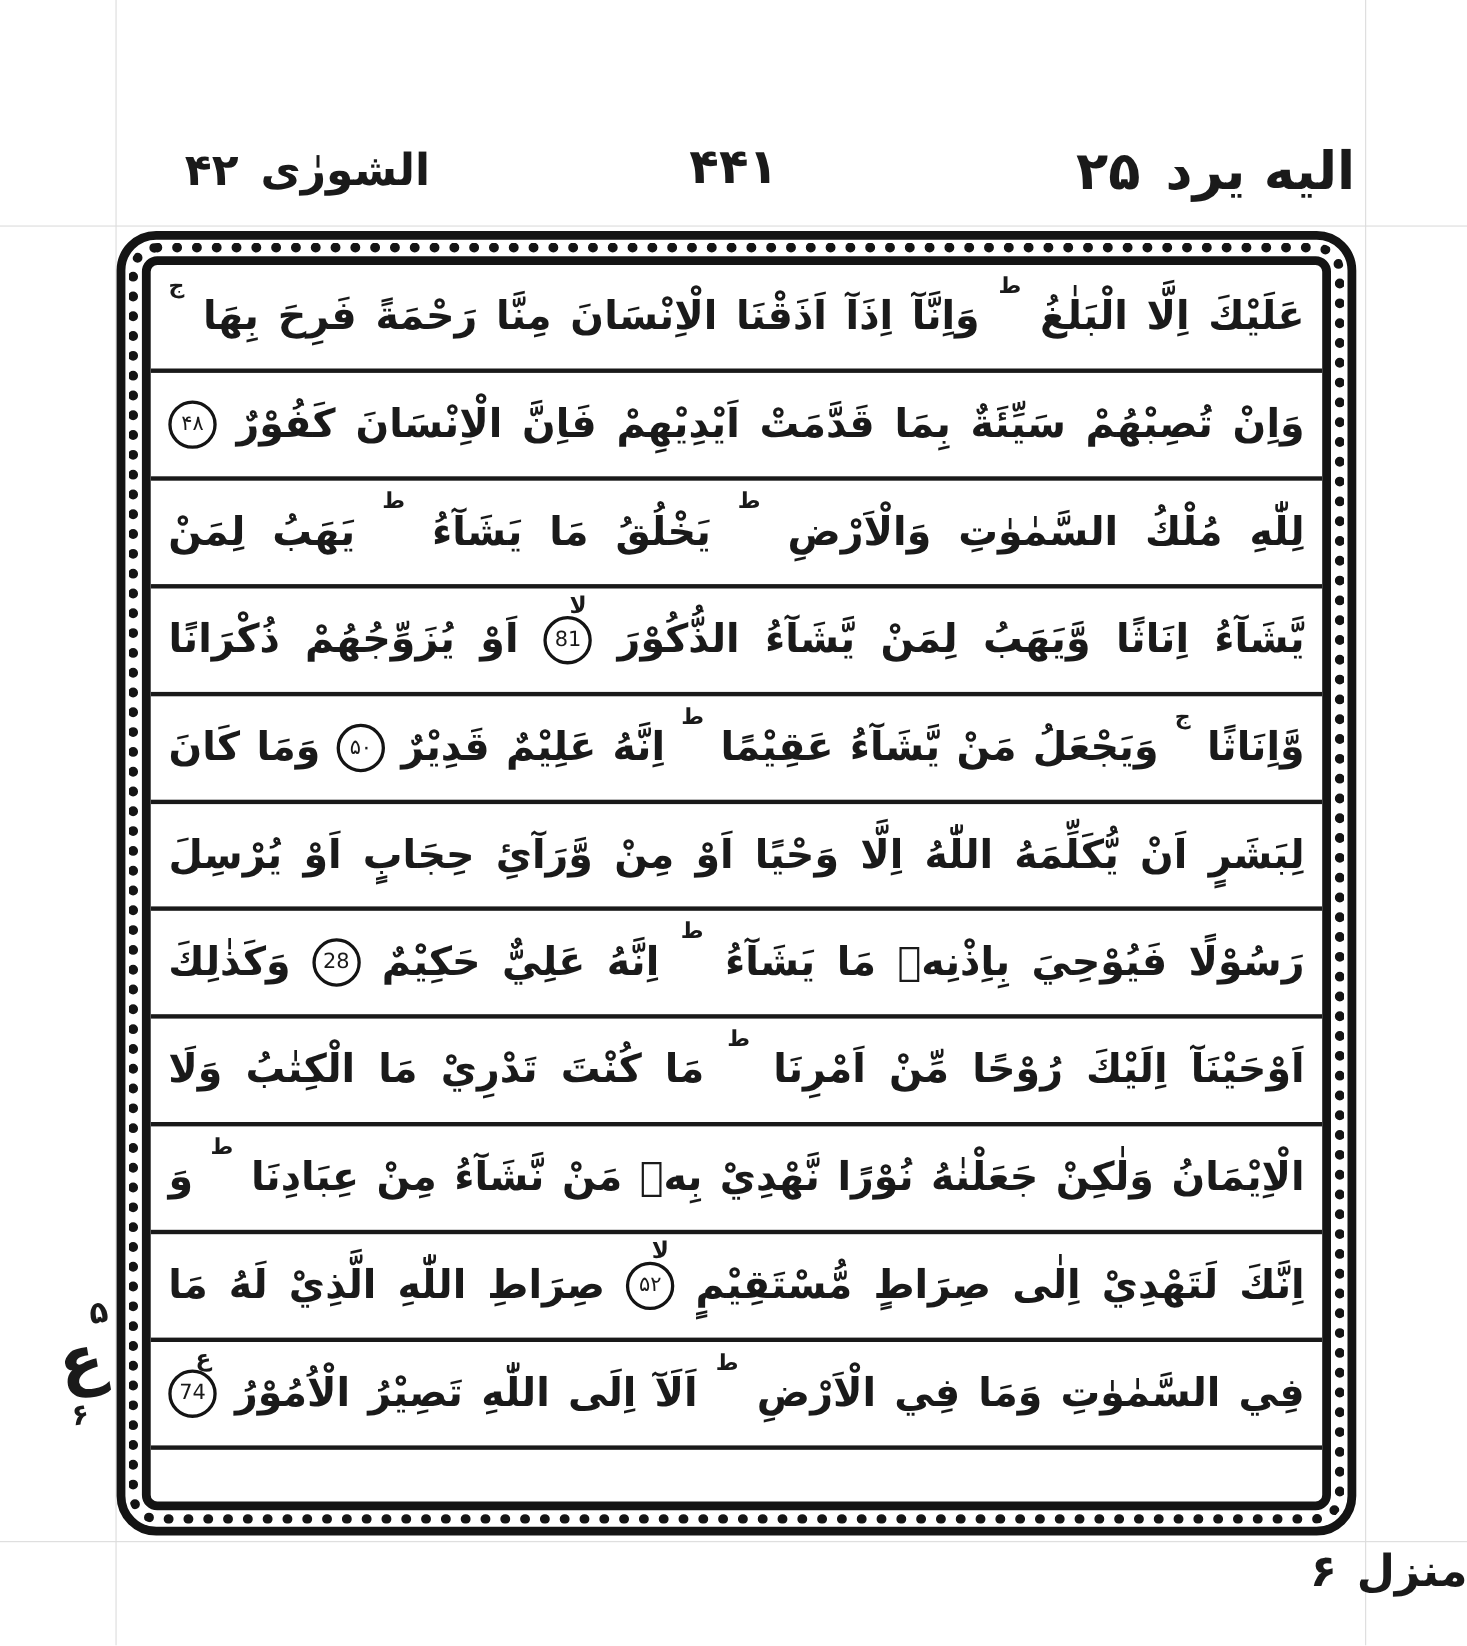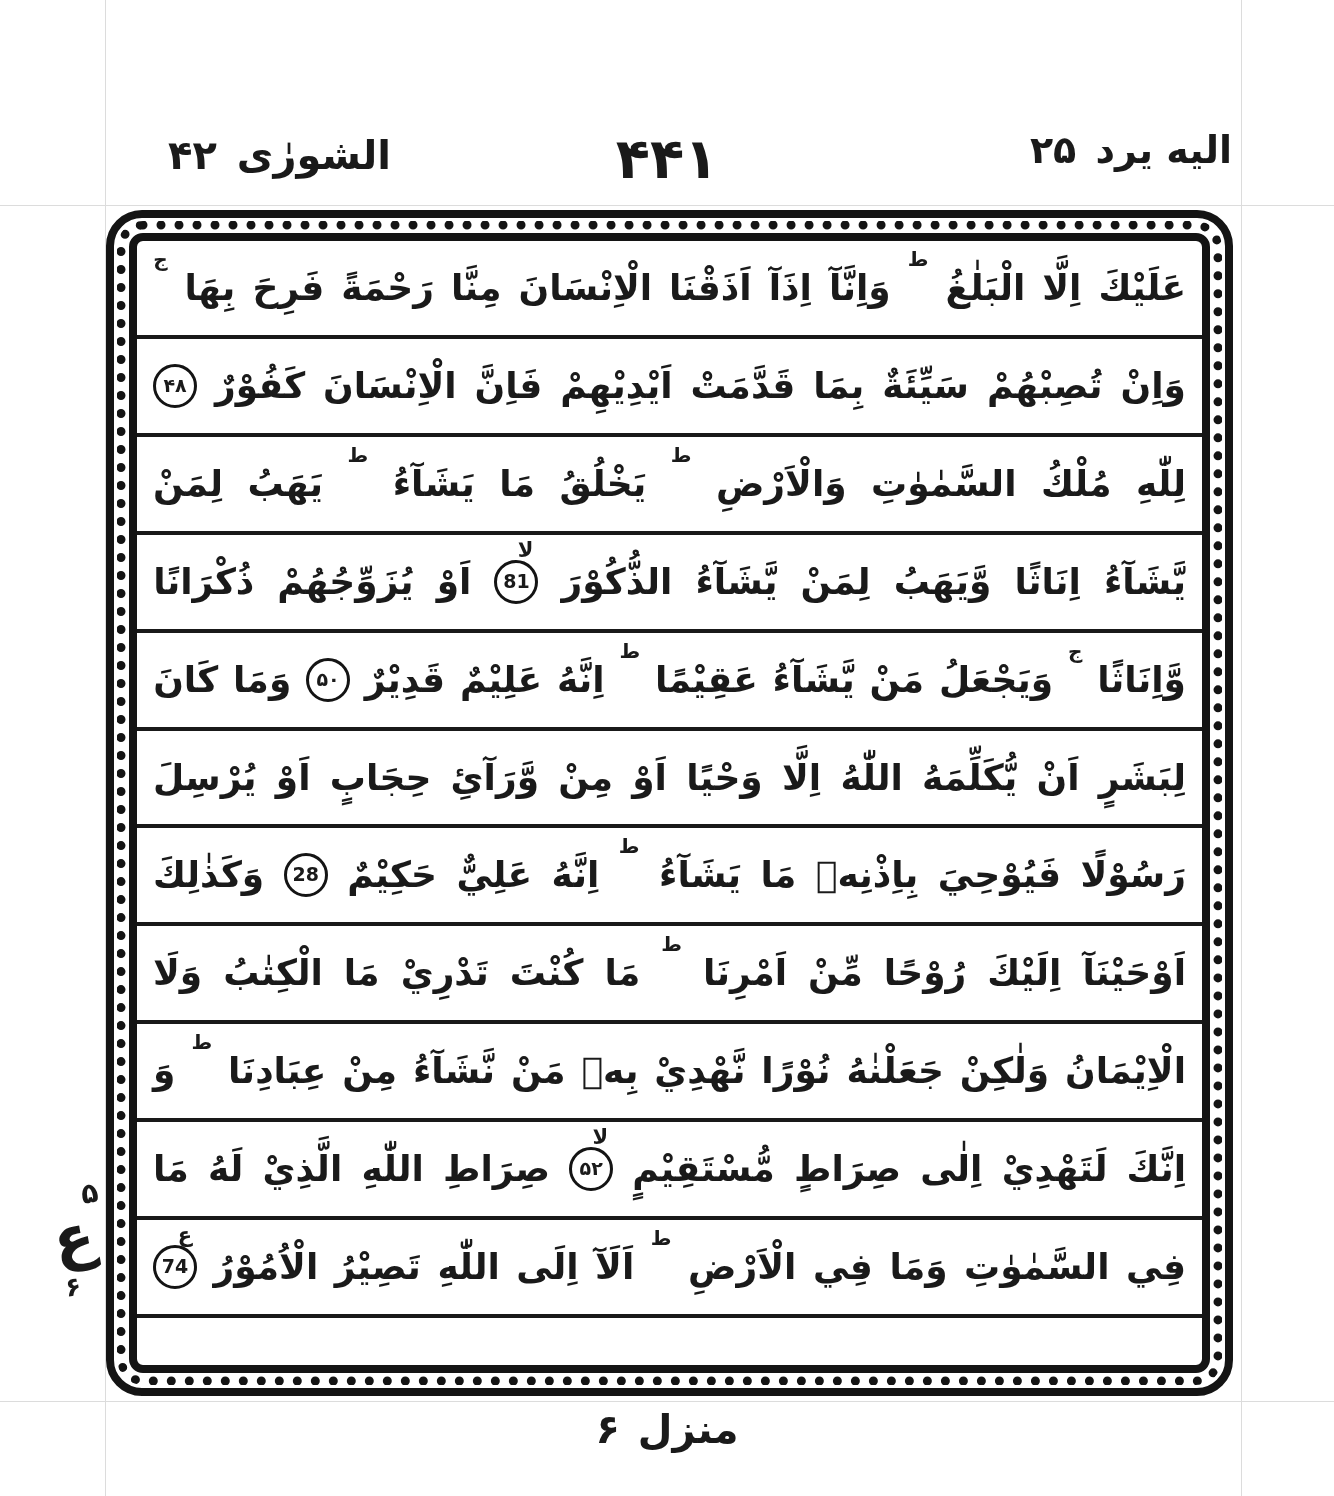--- a/index.html
+++ b/index.html
@@ -9,22 +9,22 @@
     font-family:"DejaVu Sans", sans-serif;
     color:#1a1a1a;
     overflow:hidden;
   }
   
   .crop-v{position:absolute;top:0;width:1px;height:1496px;background:#dcdcdc;z-index:0;}
   .crop-h{position:absolute;left:0;height:1px;width:1334px;background:#dcdcdc;z-index:0;}
 
   
   .hdr{position:absolute;z-index:2;font-weight:700;direction:rtl;white-space:nowrap;}
-  #hdr-right{top:128px;right:102px;font-size:38px;text-align:right;}
-  #hdr-center{top:126px;left:0;width:1334px;text-align:center;font-size:56px;letter-spacing:16px;font-weight:700;}
+  #hdr-right{top:128px;right:102px;font-size:48px;text-align:right;}
+  #hdr-center{top:126px;left:0;width:1334px;text-align:center;font-size:44px;letter-spacing:16px;font-weight:700;}
   #hdr-left{top:132px;left:128px;font-size:40px;margin-left:40px;}
   .hdr .num{margin-right:6px;}
 
   
   .frame-outer{
     position:absolute;left:106px;top:210px;width:1127px;height:1186px;
     box-sizing:border-box;background:#ffffff;
     border:8px solid #141414;border-radius:36px;padding:3px;z-index:1;
   }
   .frame-beads{
@@ -49,38 +49,38 @@
   .waqf{
     font-size:20px;font-weight:700;flex:0 0 auto;
     align-self:flex-start;margin-top:8px;
   }
   .ayah-marker{
     position:relative;flex:0 0 auto;
     display:inline-flex;align-items:center;justify-content:center;
     width:44px;height:44px;border:3px solid #141414;border-radius:50%;
     box-sizing:border-box;
   }
-  .ayah-marker .digits{font-size:19px;font-weight:700;letter-spacing:0;}
+  .ayah-marker .digits{font-size:19px;font-weight:400;letter-spacing:0;}
   .marker-above{
     position:absolute;top:-24px;right:2px;font-size:21px;font-weight:700;
   }
 
   
   .ruku-marker{
     position:absolute;left:38px;top:1180px;width:72px;z-index:2;
     font-weight:700;transform:rotate(-10deg);
   }
   .ruku-top{display:block;text-align:right;font-size:28px;margin-right:4px;}
   .ruku-letter{display:block;text-align:center;font-size:60px;line-height:48px;}
   .ruku-bottom{display:block;text-align:center;font-size:26px;margin-top:10px;margin-left:-18px;}
 
   
   .footer{
     position:absolute;top:1406px;left:0;width:1334px;z-index:2;
-    text-align:center;font-size:40px;font-weight:700;direction:rtl;white-space:nowrap;
+    font-size:40px;font-weight:700;direction:rtl;white-space:nowrap;
   }
   .footer .num{margin-right:4px;}
 </style>
 </head>
 <body>
 
 <div class="crop-v" style="left:105px"></div>
 <div class="crop-v" style="left:1241px"></div>
 <div class="crop-h" style="top:205px"></div>
 <div class="crop-h" style="top:1401px"></div>

